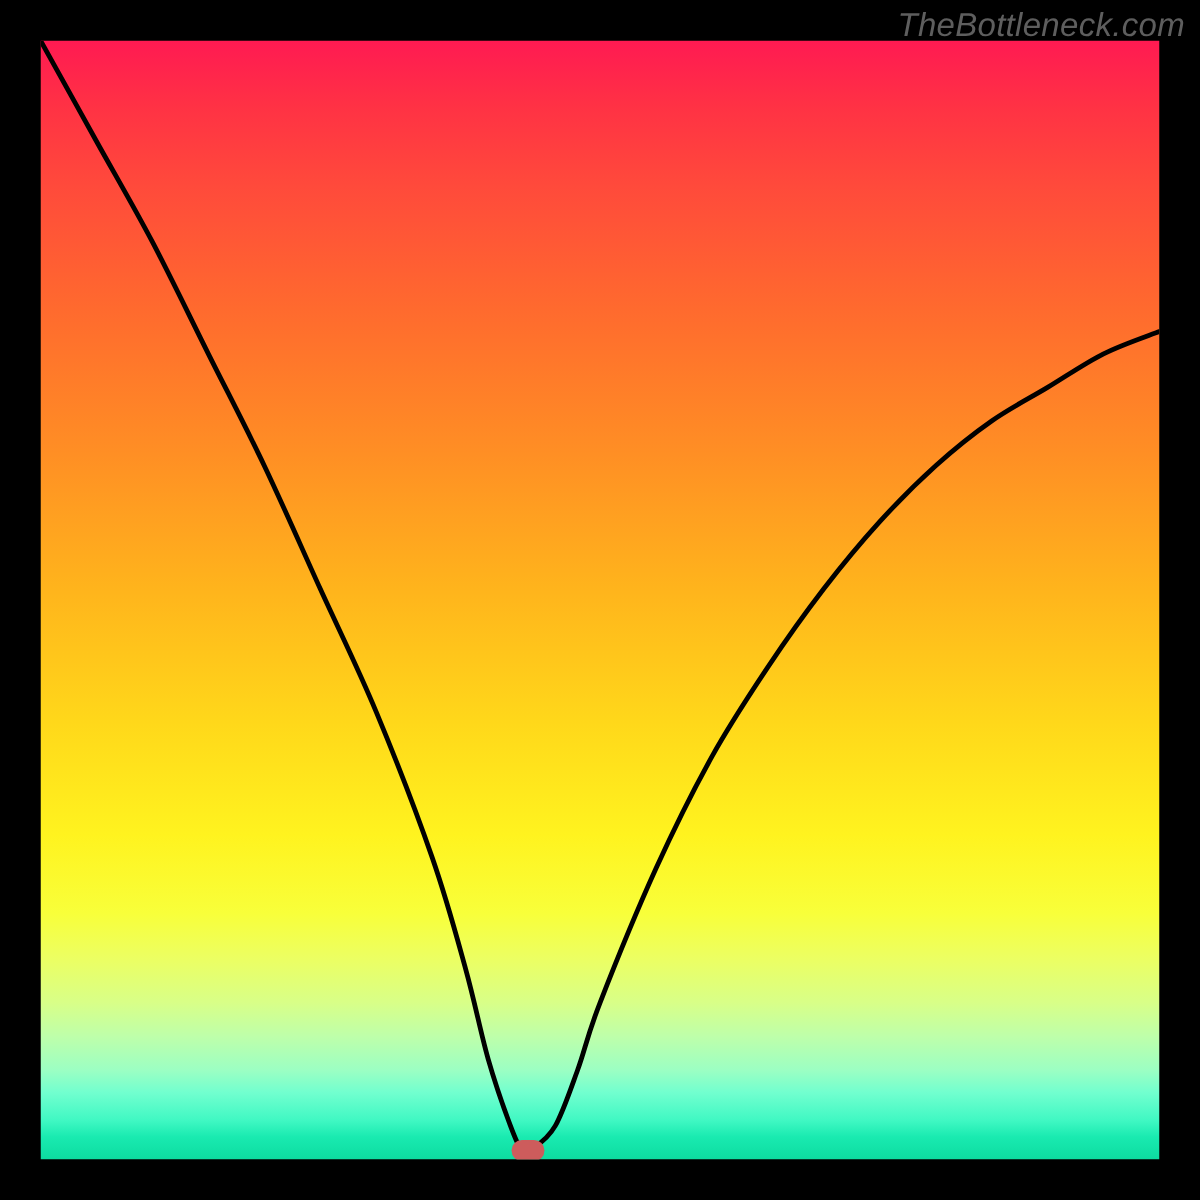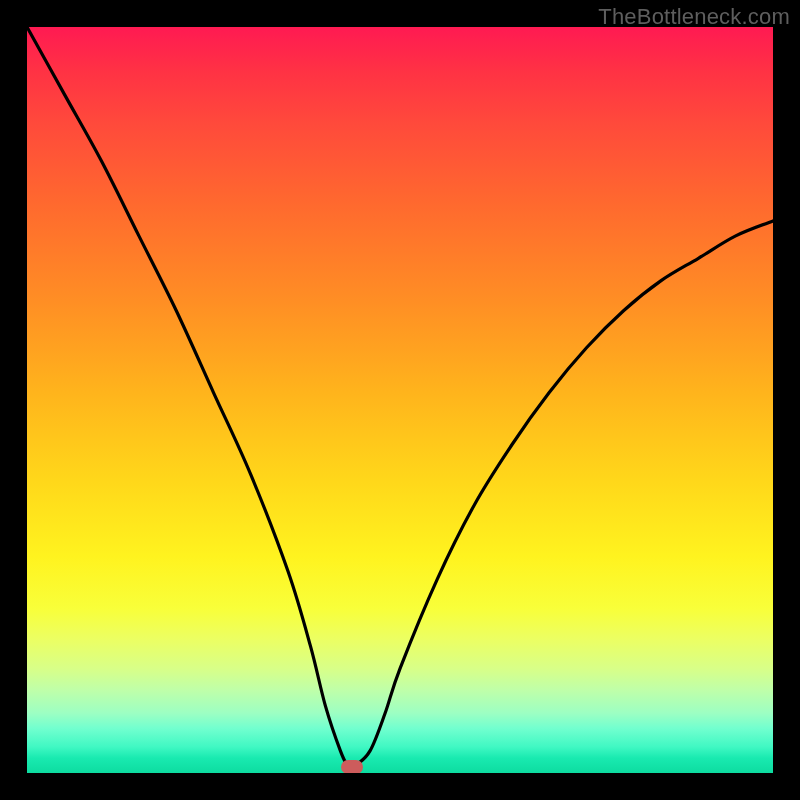--- a/index.html
+++ b/index.html
@@ -11,20 +11,21 @@
     overflow: hidden;
     font-family: Arial, Helvetica, sans-serif;
   }
   .frame {
     position: absolute;
     left: 0;
     top: 0;
     width: 800px;
     height: 800px;
     background: #000;
+    font-style: italic;
   }
   .watermark {
     position: absolute;
     top: 4px;
     right: 10px;
     color: #5e5e5e;
     font-size: 22px;
     letter-spacing: 0.2px;
     font-weight: 500;
   }

